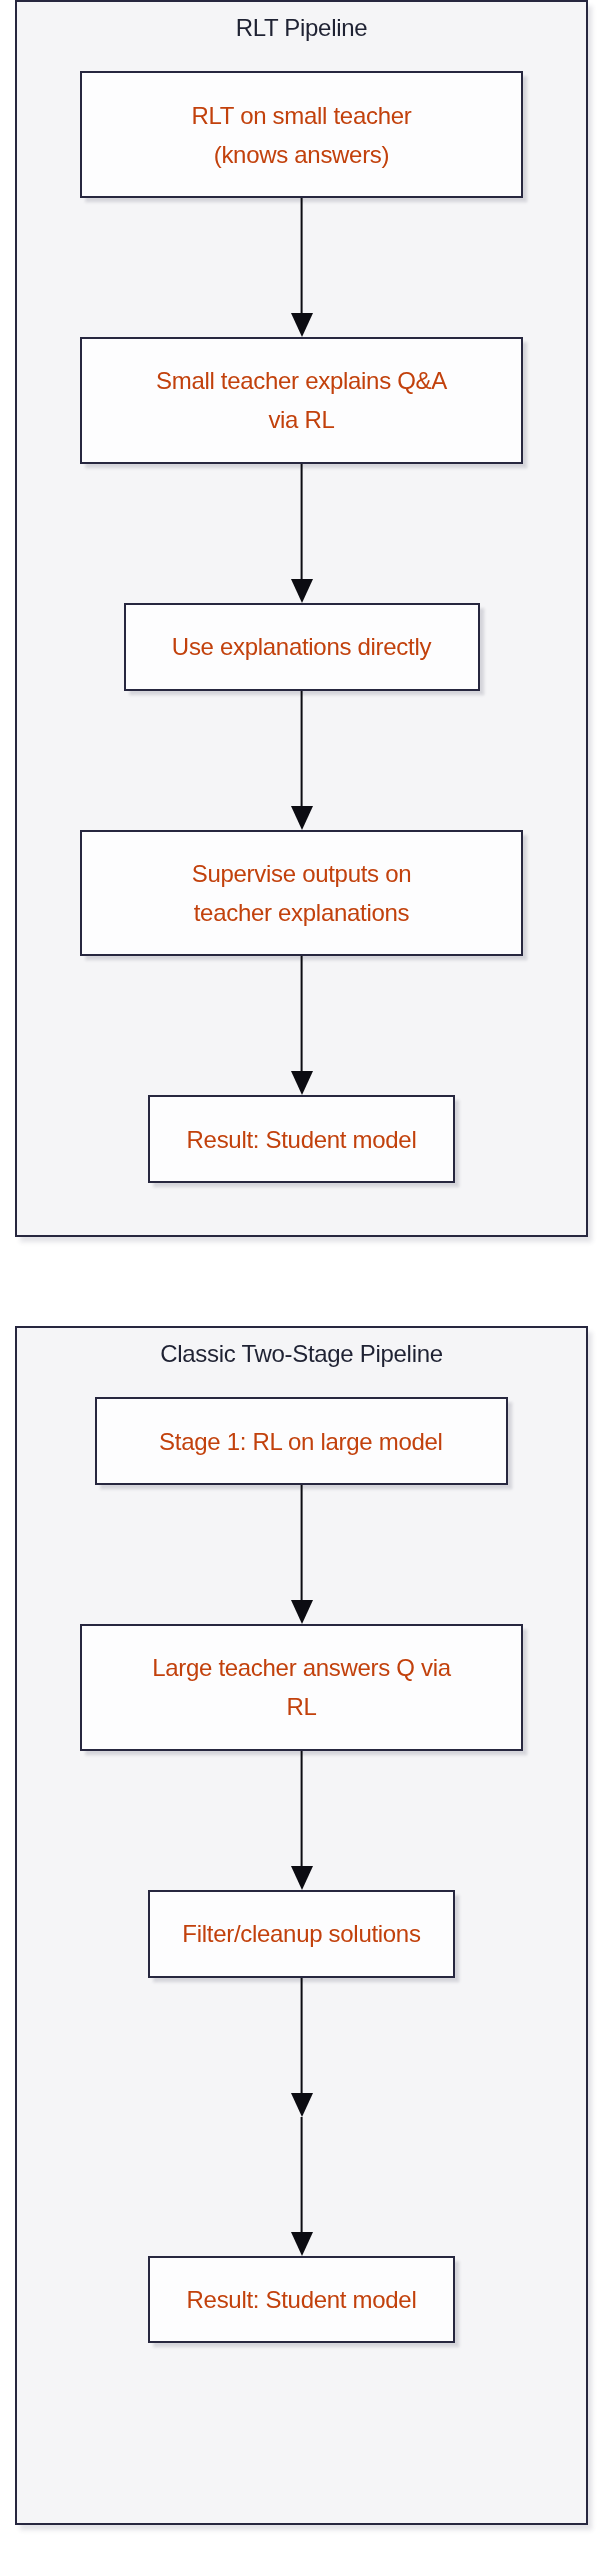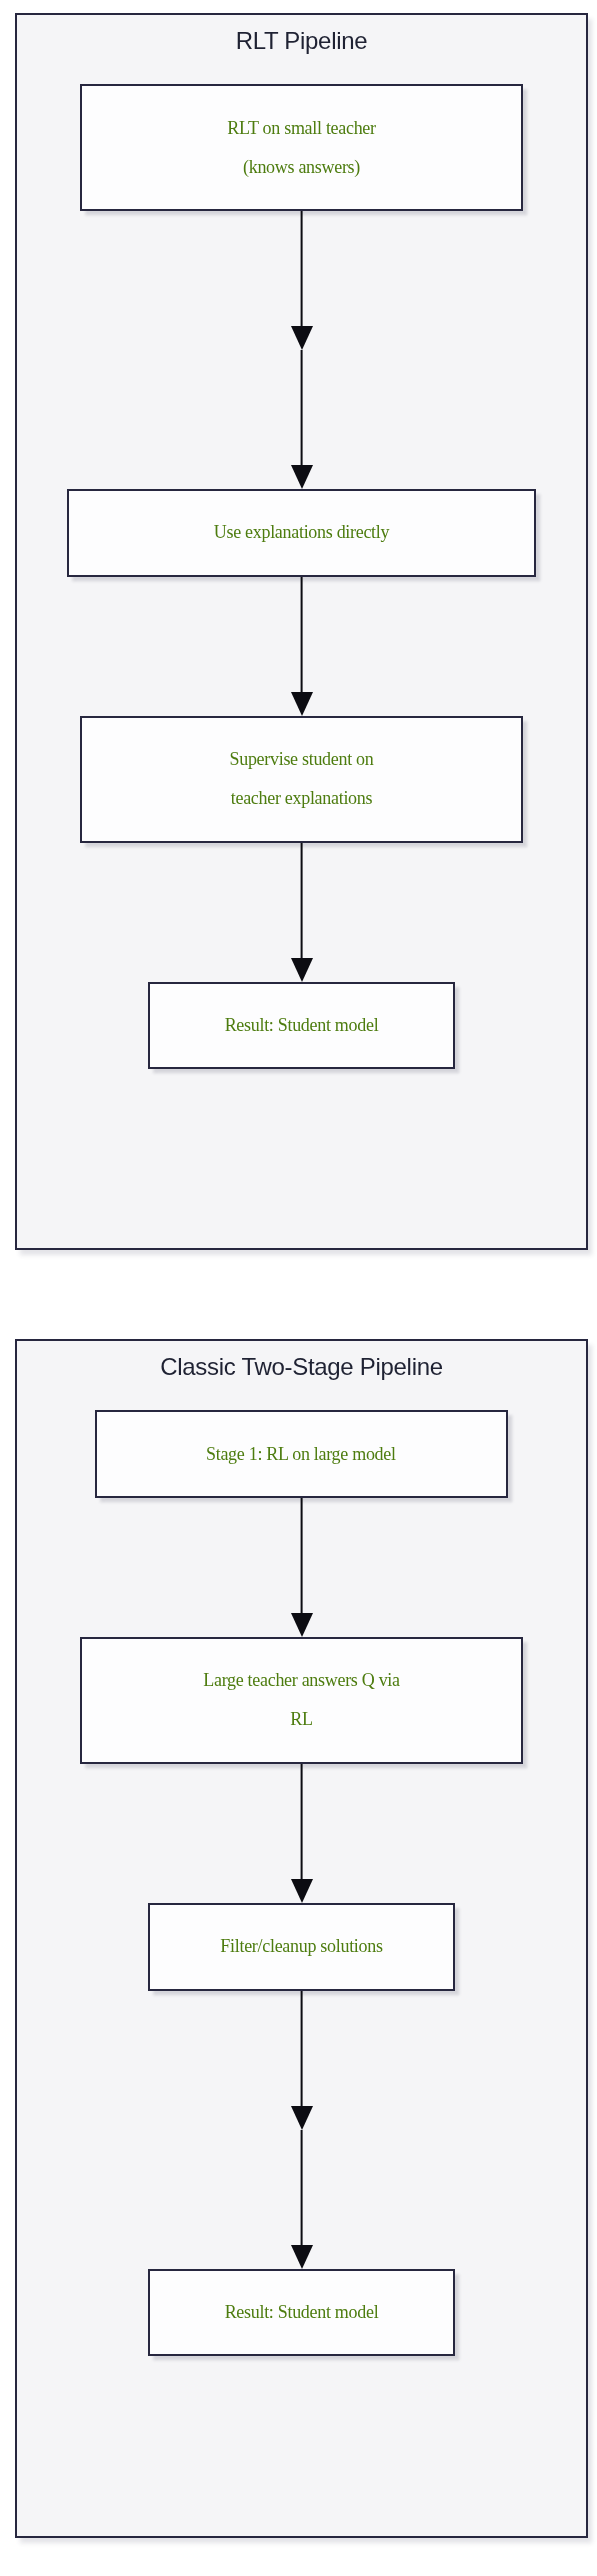--- a/index.html
+++ b/index.html
@@ -19,52 +19,51 @@
     box-sizing: border-box;
     width: 573px;
     margin-left: 15px;
     background: #f5f5f7;
     border: 2.8px solid #27273f;
     box-shadow: 4.7px 5.6px 4.7px rgba(60, 60, 85, 0.14);
     display: flex;
     flex-direction: column;
     align-items: center;
   }
-  .frame-1 { margin-top: 13px; height: 1237px; }
+  .frame-1 { height: 1237px; }
   .frame-2 { margin-top: 89px; height: 1199px; }
   .frame-title {
     margin-top: 9.3px;
     font-size: 24px;
     line-height: 34px;
     letter-spacing: -0.3px;
     color: #1f2233;
     text-align: center;
   }
   .node {
     box-sizing: border-box;
     background: #fdfdfe;
     border: 2.8px solid #27273f;
     box-shadow: 4.7px 4.7px 2.8px rgba(70, 70, 95, 0.18);
-    color: #4d7c0f;
-    font-size: 18px;
+    color: #c2410c;
+    font-size: 24px;
     line-height: 39px;
     letter-spacing: -0.3px;
     text-align: center;
     white-space: pre-line;
     padding: 22.4px 9.3px;
     display: flex;
     align-items: center;
     justify-content: center;
     flex-shrink: 0;
-    font-family: Liberation Serif, serif;
   }
   .node.first { margin-top: 26px; }
   .w474 { width: 443px; }
   .w442 { width: 413px; padding-left: 8px; }
-  .w432 { width: 469px; text-align: right; }
+  .w432 { width: 356px; text-align: right; }
   .w408 { width: 307px; }
   .w384 { width: 307px; }
   .arrow {
     position: relative;
     width: 24px;
     height: 139px;
     flex-shrink: 0;
   }
   .arrow .shaft {
     position: absolute;
@@ -96,34 +95,36 @@
     <div class="frame-title">RLT Pipeline</div>
 
     <div class="node first w474">RLT on small teacher
 (knows answers)</div>
 
     <div class="arrow">
       <span class="shaft"></span>
       <span class="head"></span>
     </div>
 
+    <div class="node w474">Small teacher explains Q&amp;A
+via RL</div>
 
     <div class="arrow">
       <span class="shaft"></span>
       <span class="head"></span>
     </div>
 
     <div class="node w432">Use explanations directly</div>
 
     <div class="arrow">
       <span class="shaft"></span>
       <span class="head"></span>
     </div>
 
-    <div class="node w474">Supervise student on
+    <div class="node w474">Supervise outputs on
 teacher explanations</div>
 
     <div class="arrow">
       <span class="shaft"></span>
       <span class="head"></span>
     </div>
 
     <div class="node w384">Result: Student model</div>
   </section>
 

